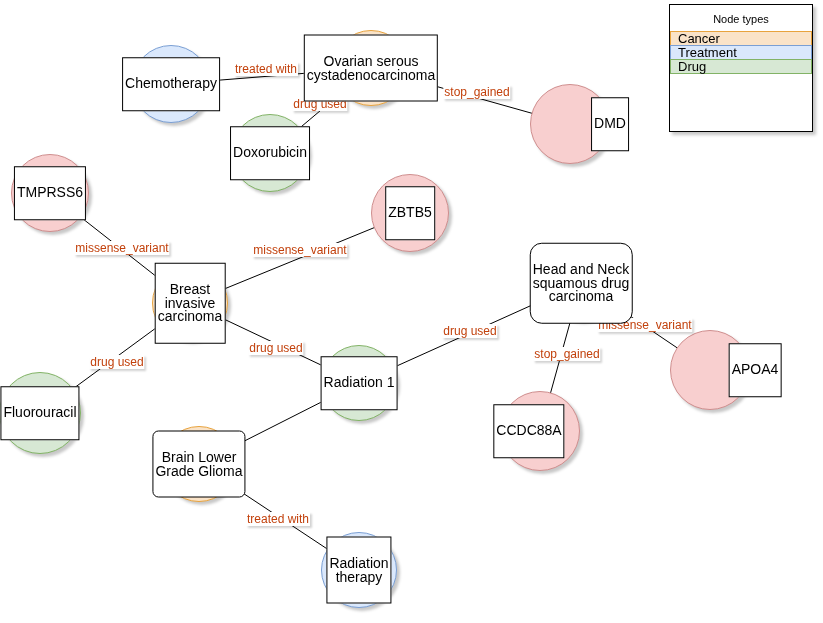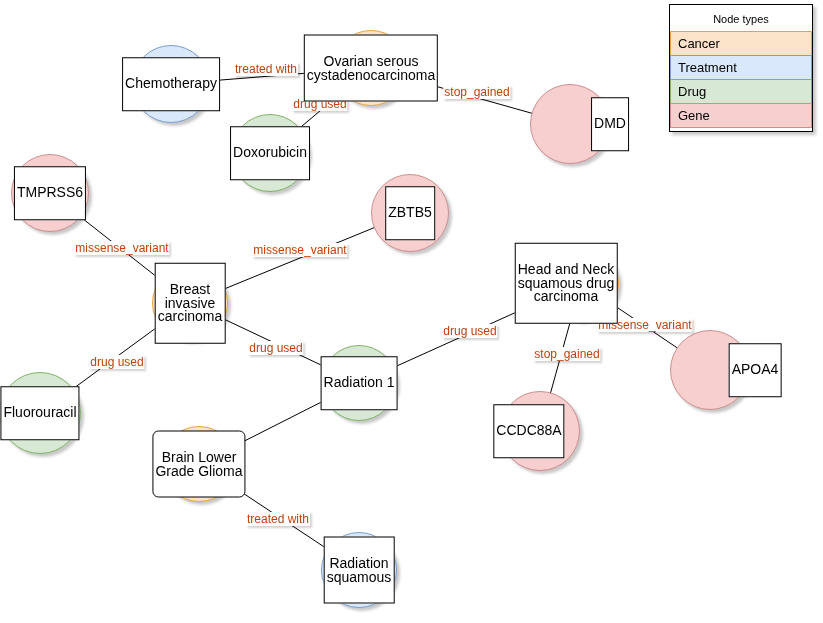--- a/index.html
+++ b/index.html
@@ -97,21 +97,21 @@
     height: 27px;
     display: flex;
     align-items: center;
     justify-content: center;
     font-size: 11px;
     color: #000000;
     background: #ffffff;
     box-sizing: border-box;
   }
   .legend-row {
-    height: 25px;
+    height: 15px;
     display: flex;
     align-items: center;
     padding-left: 7px;
     font-size: 13px;
     color: #000000;
     box-sizing: border-box;
     border-width: 1px;
     border-style: solid;
     margin-top: -1px;
   }
@@ -187,21 +187,21 @@
         <span class="ln">TMPRSS6</span>
       </div>
       <div class="node-label" style="left: 410px; top: 213px;">
         <span class="ln">ZBTB5</span>
       </div>
       <div class="node-label" style="left: 190px; top: 303px;">
         <span class="ln">Breast</span>
         <span class="ln">invasive</span>
         <span class="ln">carcinoma</span>
       </div>
-      <div class="node-label" style="left: 566px; top: 283px;">
+      <div class="node-label" style="left: 581px; top: 283px; border-radius: 12px;">
         <span class="ln">Head and Neck</span>
         <span class="ln">squamous drug</span>
         <span class="ln">carcinoma</span>
       </div>
       <div class="node-label" style="left: 359px; top: 383px;">
         <span class="ln">Radiation 1</span>
       </div>
       <div class="node-label" style="left: 710px; top: 370px; margin-left: 45px;">
         <span class="ln">APOA4</span>
       </div>
@@ -210,35 +210,32 @@
       </div>
       <div class="node-label" style="left: 529px; top: 431px;">
         <span class="ln">CCDC88A</span>
       </div>
       <div class="node-label" style="left: 199px; top: 464px; border-radius: 6px;">
         <span class="ln">Brain Lower</span>
         <span class="ln">Grade Glioma</span>
       </div>
       <div class="node-label" style="left: 359px; top: 570px;">
         <span class="ln">Radiation</span>
-        <span class="ln">squamous</span>
+        <span class="ln">therapy</span>
       </div>
     </div>
 
   <div id="legend" style="left: 669px; top: 4px; width: 144px; height: 128px;">
     <div class="legend-title">Node types</div>
     <div id="legend-rows">
         <div class="legend-row cancer">
           <span>Cancer</span>
         </div>
         <div class="legend-row treatment">
           <span>Treatment</span>
         </div>
         <div class="legend-row drug">
           <span>Drug</span>
         </div>
-        <div class="legend-row gene">
-          <span>Gene</span>
-        </div>
       </div>
   </div>
 
 </div>
 
 </body></html>

